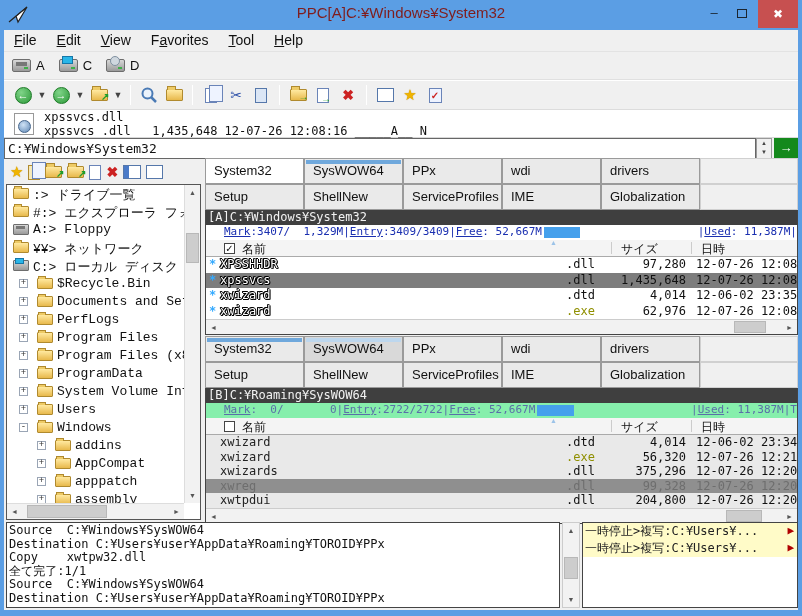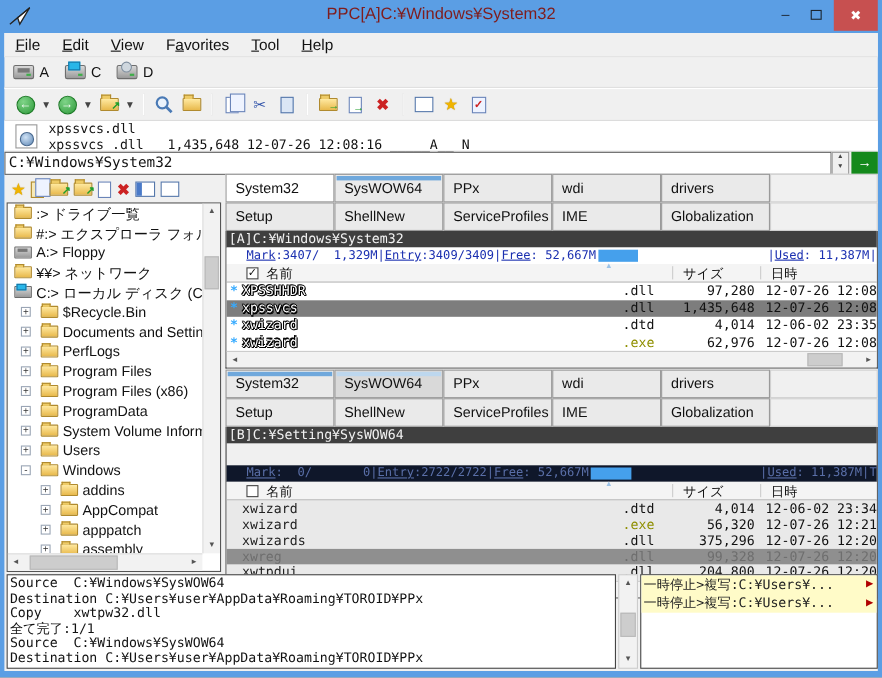--- a/index.html
+++ b/index.html
@@ -62,21 +62,21 @@
   
   .addressbar { position:absolute; left:0; top:108px; width:794px; height:22px; }
   .addr-field { position:absolute; left:0; top:0; width:752px; height:21px; background:#fff; border:1px solid #666; font-family:"DejaVu Sans Mono", monospace; font-size:13px; color:#111; padding:1px 3px; }
   .addr-spin { position:absolute; left:752px; top:0; width:16px; height:21px; background:#f0f0f0; border:1px solid #999; font-size:6px; color:#444; text-align:center; line-height:9px; }
   .addr-go { position:absolute; left:770px; top:0; width:24px; height:21px; background:#14891c; color:#fff; font-weight:bold; text-align:center; line-height:20px; font-size:13px; }
 
   
   .tree-toolbar { position:absolute; left:0; top:131px; width:197px; height:22px; display:flex; align-items:center; gap:5px; padding-left:6px; }
   .tree-view { position:absolute; left:2px; top:154px; width:195px; height:336px; background:#fff; border:1px solid #555; overflow:hidden; }
   .tree-items { position:absolute; left:0; top:0; right:16px; bottom:16px; overflow:hidden; }
-  .tree-item { position:relative; height:18px; font-size:13px; color:#111; white-space:nowrap; }
+  .tree-item { position:relative; height:18px; font-size:13px; color:#111; white-space:nowrap;font-family:Liberation Mono, monospace; }
   .tree-item .exp { position:absolute; width:9px; height:9px; border:1px solid #9aa5b5; background:#fff; font-size:9px; line-height:7px; text-align:center; color:#333; top:4px; }
   .tree-item .ticon { position:absolute; top:3px; }
   .tree-item .tlabel { position:absolute; top:1px; }
   .tfolder { width:16px; height:11px; background:linear-gradient(#ffe9a0,#e8b94c); border:1px solid #b08a2e; border-radius:1px; position:relative; }
   .tfolder:before { content:""; position:absolute; left:0; top:-3px; width:6px; height:2px; background:#eecb66; border:1px solid #b08a2e; border-bottom:none; }
   .tdev { width:16px; height:11px; background:linear-gradient(#d8d8d8,#9a9a9a); border:1px solid #6d6d6d; border-radius:1px; position:relative; }
   .tdev.hdd:before { content:""; position:absolute; left:1px; top:-3px; width:7px; height:4px; background:#29b6e8; border:1px solid #1577a8; }
   .tdev.floppy:before { content:""; position:absolute; left:2px; top:1px; width:9px; height:3px; background:#777; }
   .vscroll { position:absolute; right:0; top:0; bottom:16px; width:16px; background:#f2f2f2; border-left:1px solid #ddd; }
   .hscroll { position:absolute; left:0; bottom:0; right:16px; height:16px; background:#f2f2f2; border-top:1px solid #ddd; }
@@ -90,21 +90,21 @@
   .tabs { display:grid; grid-template-columns:repeat(5, 99px) 1fr; height:26px; }
   .tab { position:relative; border:1px solid #9a9a9a; background:#eaeaea; font-size:13px; color:#111; line-height:23px; padding-left:8px; overflow:hidden; white-space:nowrap; }
   .tab .strip { position:absolute; left:1px; right:1px; top:1px; height:4px; }
   .tab.active { background:#fff; }
   .tab.current-gray { background:#d9d9d9; }
   .tab-filler { border:1px solid #d0d0d0; background:#f0f0f0; }
   .pane-block { border:1px solid #444; border-top:none; }
   .pathline { height:15px; background:#3F3F3F; color:#f2f2f2; font-family:"DejaVu Sans Mono", monospace; font-size:12px; line-height:15px; padding-left:2px; white-space:pre; }
   .statusline { height:15px; display:flex; font-family:"DejaVu Sans Mono", monospace; font-size:11px; line-height:14px; white-space:pre;padding-left:18px; }
   .status-a { background:#fff; color:#1A2FB0; }
-  .status-b { background:#0f172a; color:#5A6FA8;margin-top:20px; }
+  .status-b { background:#86efac; color:#5A6FA8; }
   .statusline .u { text-decoration:underline; }
   .gauge { flex:1; position:relative; margin:2px 2px; }
   .gauge .fill { position:absolute; left:0; top:0; bottom:0; width:24%; background:#45A0EC; }
   .colhead { position:relative; height:17px; background:#f4f4f4; border-bottom:1px solid #aaa; font-size:12px; color:#111; }
   .colhead .cb { position:absolute; left:18px; top:3px; width:11px; height:11px; border:1px solid #444; background:#fff; font-size:10px; line-height:10px; text-align:center; color:#111; }
   .colhead .h-name { position:absolute; left:36px; top:1px; }
   .colhead .h-size { position:absolute; left:415px; top:1px; }
   .colhead .h-date { position:absolute; left:495px; top:1px; }
   .colhead .vsep1 { position:absolute; left:405px; top:2px; bottom:2px; width:1px; background:#ccc; }
   .colhead .vsep2 { position:absolute; left:485px; top:2px; bottom:2px; width:1px; background:#ccc; }
@@ -423,21 +423,21 @@
         </div>
       <div class="tabs" id="tabs-b2">
           <div class="tab"><span>Setup</span></div>
           <div class="tab"><span>ShellNew</span></div>
           <div class="tab"><span>ServiceProfiles</span></div>
           <div class="tab"><span>IME</span></div>
           <div class="tab"><span>Globalization</span></div>
           <div class="tab-filler"></div>
         </div>
       <div class="pane-block">
-        <div class="pathline">[B]C:¥Setting¥SysWOW64</div>
+        <div class="pathline">[B]C:¥Roaming¥SysWOW64</div>
         <div class="statusline status-b">
           <span id="status-b-left"><span class="u">Mark</span><span>:  0/       0|</span><span class="u">Entry</span><span>:2722/2722|</span><span class="u">Free</span><span>: 52,667M</span></span>
           <span class="gauge"><span class="fill" id="gauge-b" style="width: 24%;"></span></span>
           <span id="status-b-right"><span>|</span><span class="u">Used</span><span>: 11,387M|T</span></span>
         </div>
         <div class="colhead">
           <span class="cb" id="cb-b"></span>
           <span class="h-name">名前</span>
           <span class="sort">▲</span>
           <span class="vsep1"></span>

